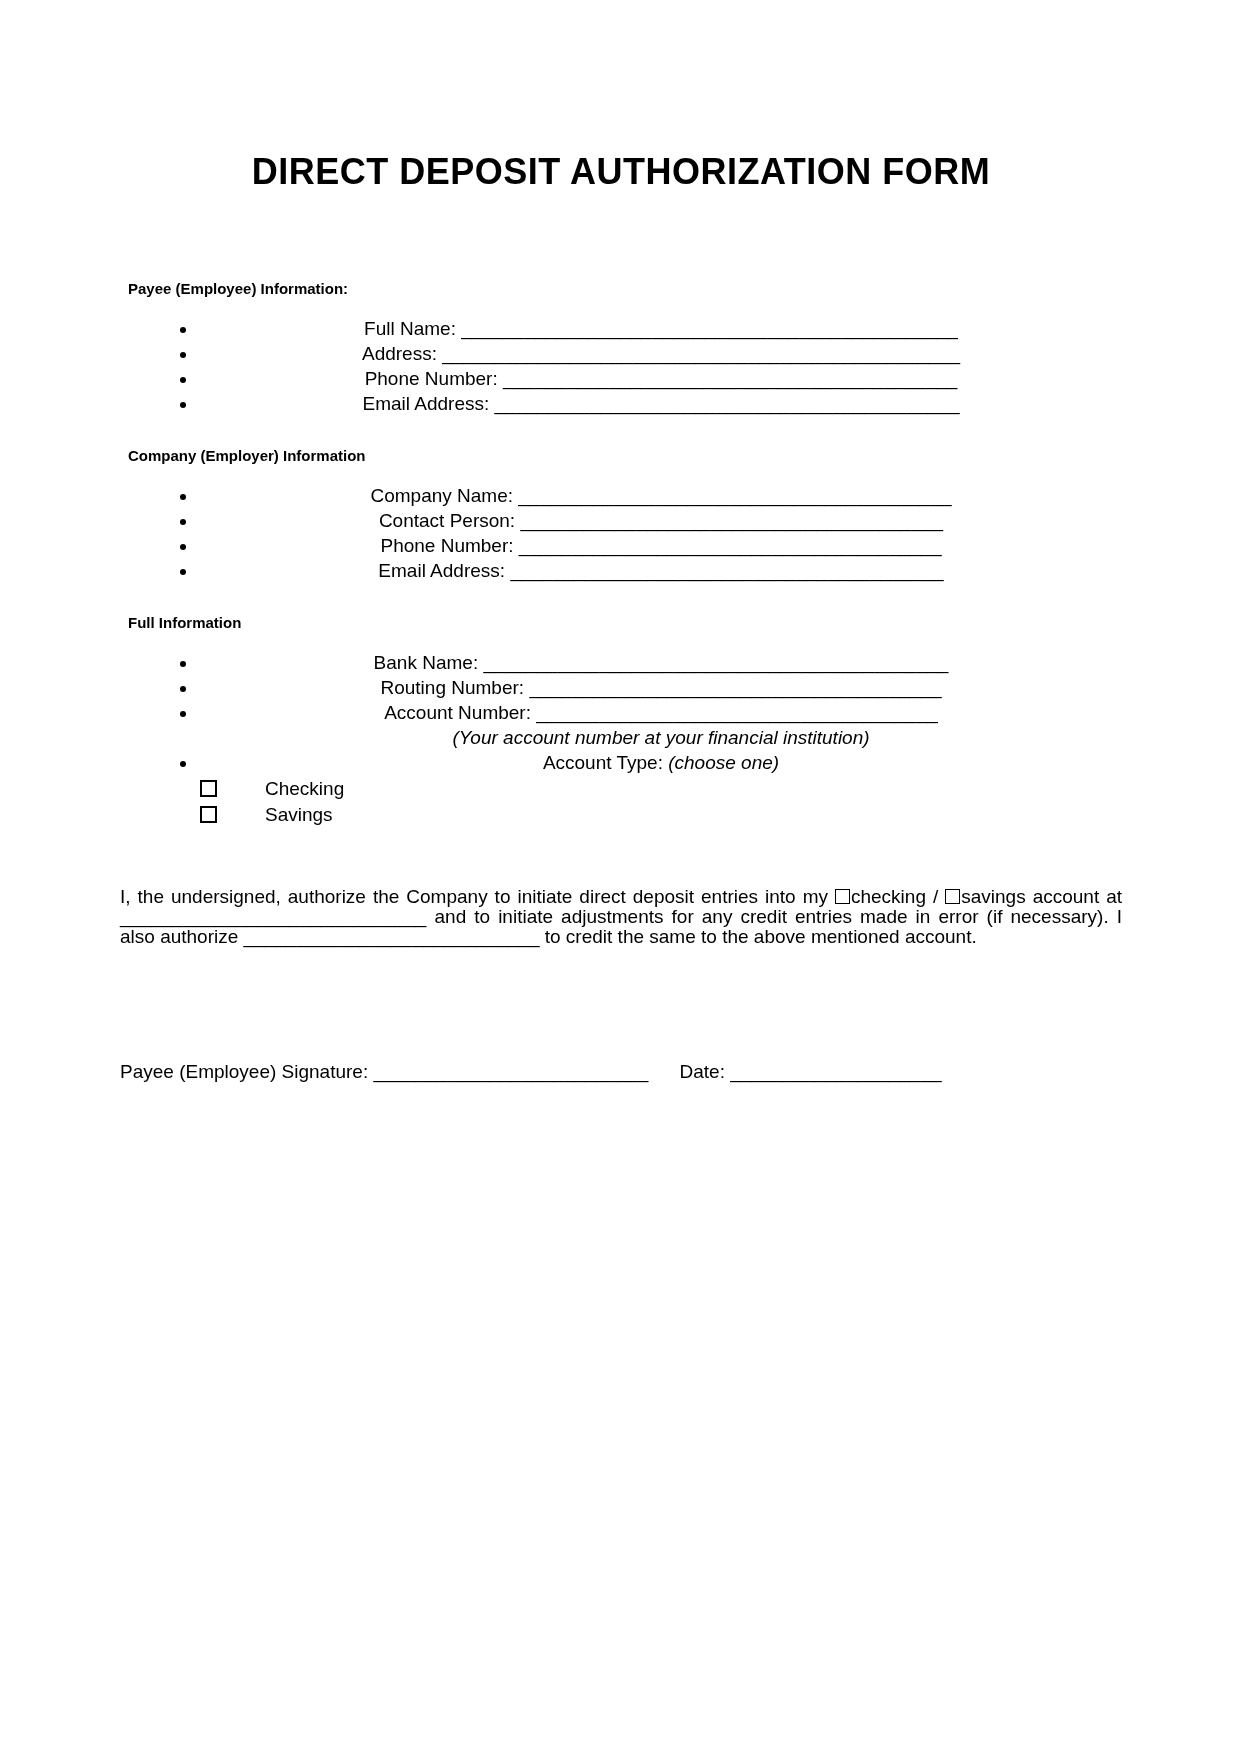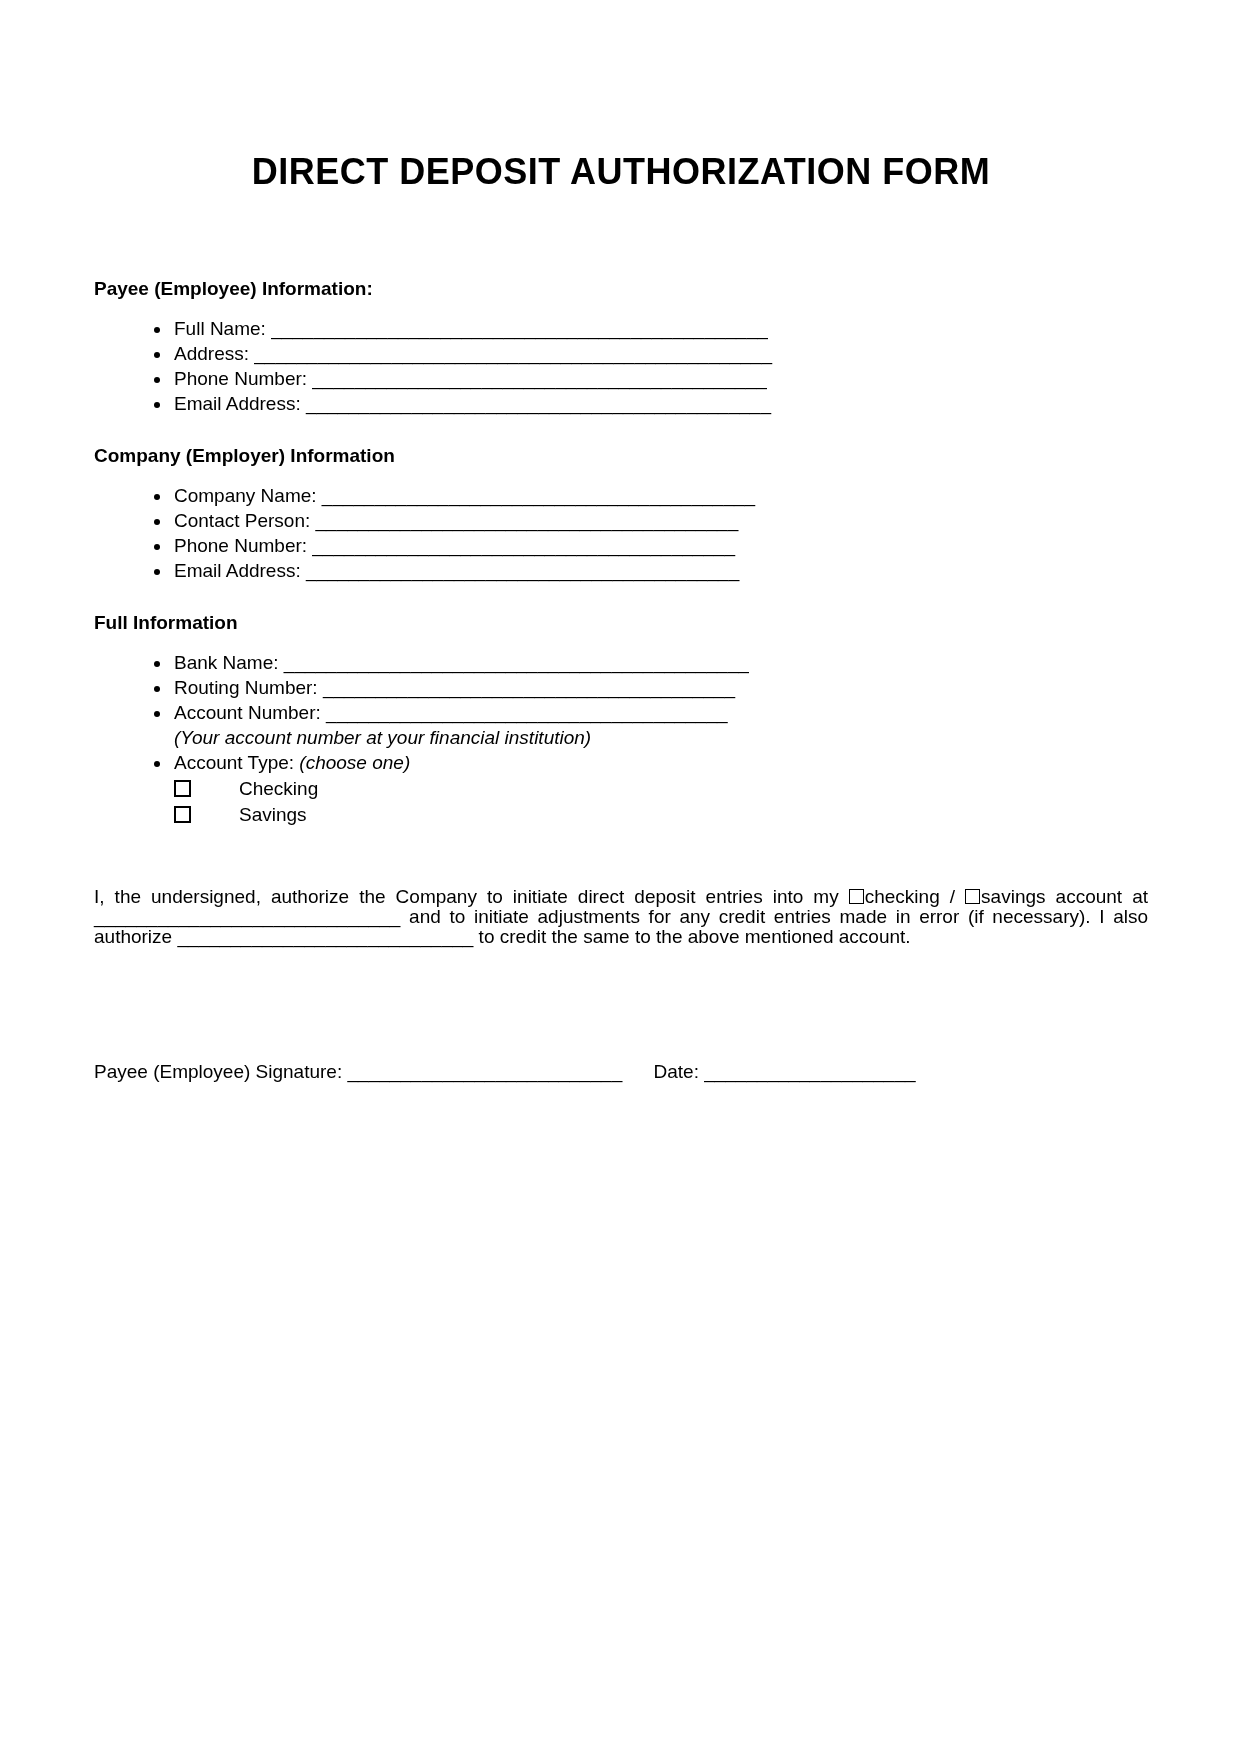--- a/index.html
+++ b/index.html
@@ -6,44 +6,45 @@
   .page {
     position: relative;
     width: 1242px;
     height: 1399px;
     margin: 0 auto;
     background: #ffffff;
     color: #000000;
     font-family: "Liberation Sans", sans-serif;
     font-size: 19px;
     box-sizing: border-box;
-    padding: 0 94px;
+    padding: 0 120px;
     overflow: hidden;
   }
   h1.doc-title {
     margin: 150px 0 0 0;
     text-align: center;
     font-size: 36px;
     font-weight: bold;
     letter-spacing: 0.5px;
     line-height: 1.2;
   }
   h2.sec-heading {
-    margin: 0;
-    font-size: 19px;
+    margin: 8px;
+    font-size: 15px;
     font-weight: bold;
     line-height: 24px;
   }
   .sec-payee   { margin-top: 84px; }
   .sec-company { margin-top: 28px; }
   .sec-bank    { margin-top: 28px; }
   ul.field-list {
     list-style: disc;
     margin: 15px 0 0 0;
     padding-left: 78px;
+    text-align: center;
   }
   ul.field-list li {
     line-height: 25px;
     padding-left: 2px;
   }
   .sub-note { font-style: italic; }
   .hint { font-style: italic; }
   .choice-row {
     display: flex;
     align-items: center;

